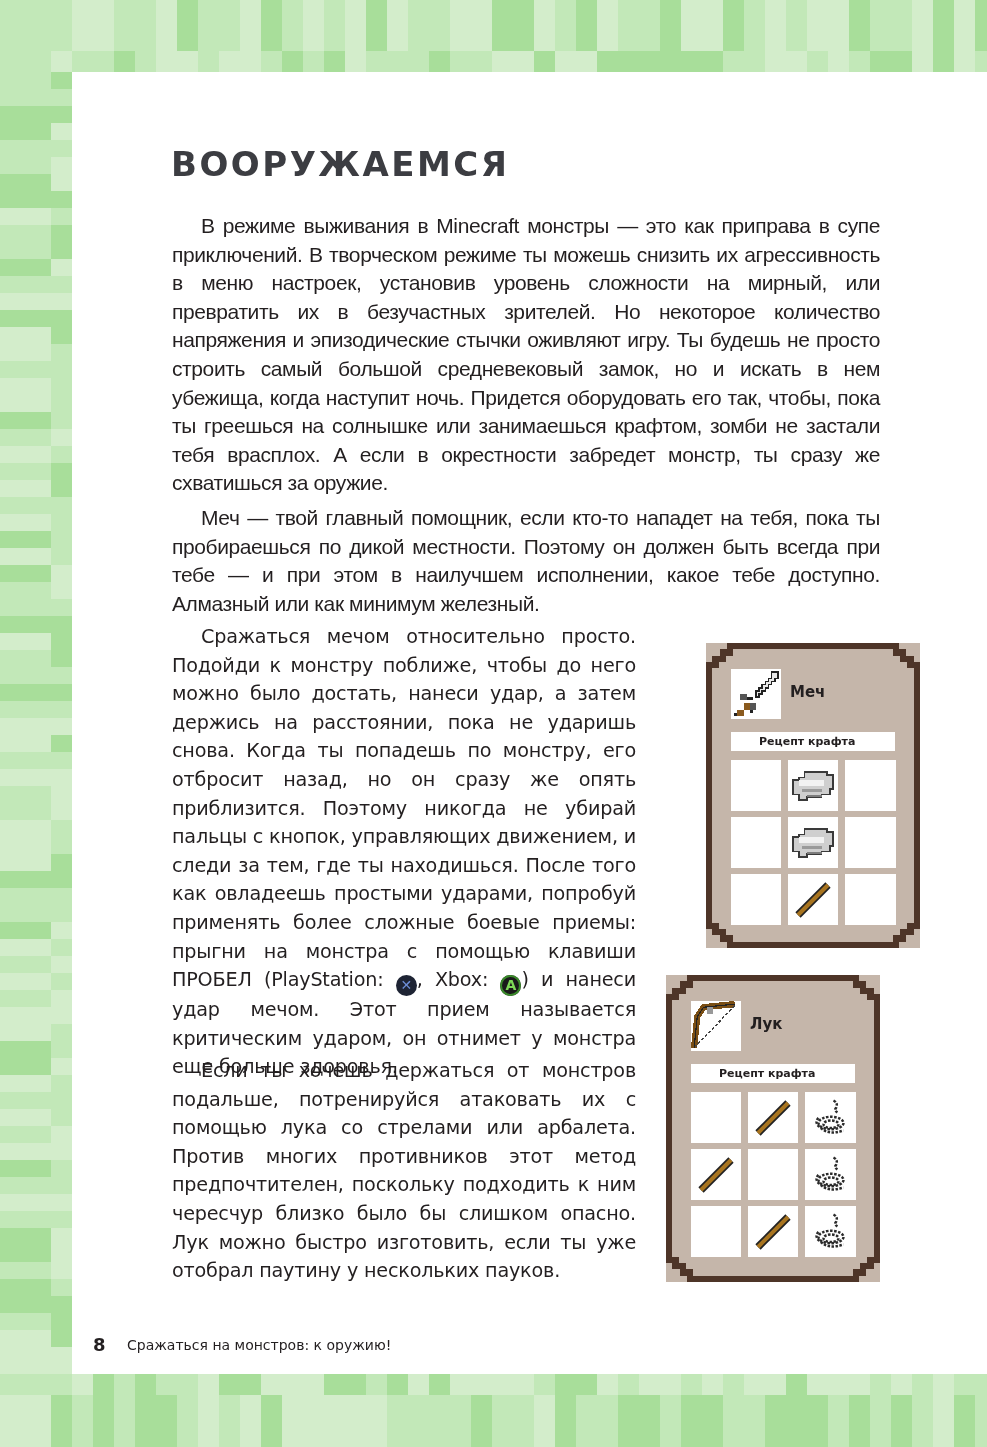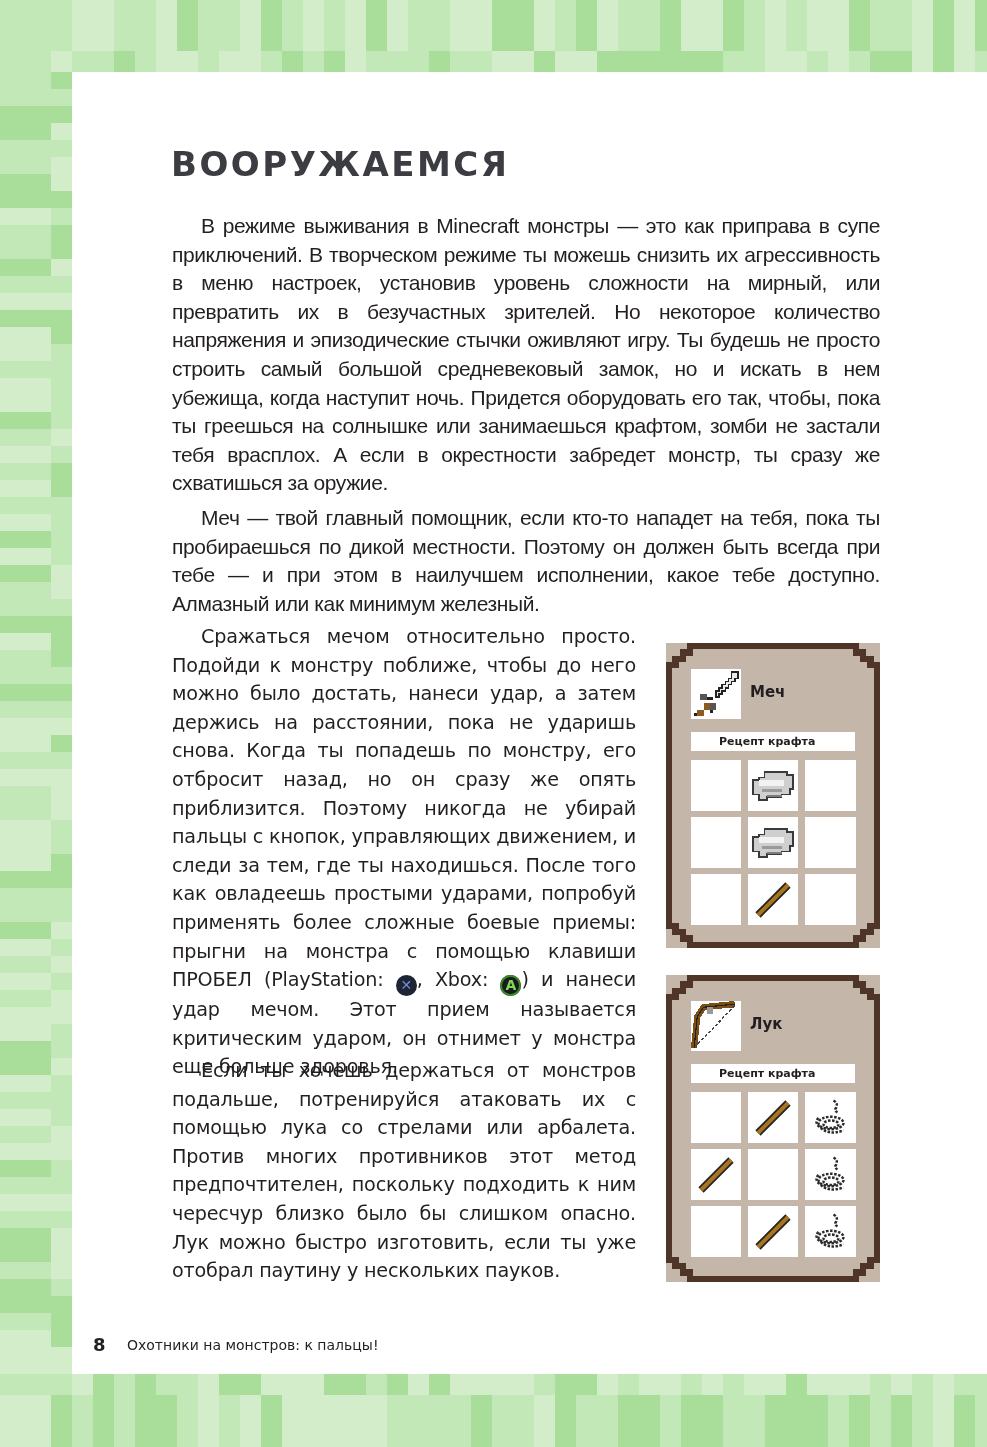--- a/index.html
+++ b/index.html
@@ -440,21 +440,21 @@
 
 <h1 class="title">ВООРУЖАЕМСЯ</h1>
 
 <p id="p1" class="para p-wide">В режиме выживания в Minecraft монстры — это как приправа в супе приключений. В творческом режиме ты можешь снизить их агрессивность в меню настроек, установив уровень сложности на мирный, или превратить их в безучастных зрителей. Но некоторое количество напряжения и эпизодические стычки оживляют игру. Ты будешь не просто строить самый большой средневековый замок, но и искать в нем убежища, когда наступит ночь. Придется оборудовать его так, чтобы, пока ты греешься на солнышке или занимаешься крафтом, зомби не застали тебя врасплох. А если в окрестности забредет монстр, ты сразу же схватишься за оружие.</p>
 <p id="p2" class="para p-wide">Меч — твой главный помощник, если кто-то нападет на тебя, пока ты пробираешься по дикой местности. Поэтому он должен быть всегда при тебе — и при этом в наилучшем исполнении, какое тебе доступно. Алмазный или как минимум железный.</p>
 
 <p id="p3" class="para p-narrow"><span>Сражаться мечом относительно просто. Подойди к монстру поближе, чтобы до него можно было достать, нанеси удар, а затем держись на расстоянии, пока не ударишь снова. Когда ты попадешь по монстру, его отбросит назад, но он сразу же опять приблизится. Поэтому никогда не убирай пальцы с кнопок, управляющих движением, и следи за тем, где ты находишься. После того как овладеешь простыми ударами, попробуй применять более сложные боевые приемы: прыгни на монстра с помощью клавиши ПРОБЕЛ (PlayStation: </span><span class="btn-glyph ps-x">✕</span><span>, Xbox: </span><span class="btn-glyph xb-a">A</span><span>) и нанеси удар мечом. Этот прием называется критическим ударом, он отнимет у монстра еще больше здоровья.</span></p>
 
 <p id="p4" class="para p-narrow">Если ты хочешь держаться от монстров подальше, потренируйся атаковать их с помощью лука со стрелами или арбалета. Против многих противников этот метод предпочтителен, поскольку подходить к ним чересчур близко было бы слишком опасно. Лук можно быстро изготовить, если ты уже отобрал паутину у нескольких пауков.</p>
 
-<div class="card" id="card-0" style="top:643px;height:305px;">
+<div class="card" id="card-0" style="top:643px;height:305px;margin-left:40px;">
   <svg class="card-border" width="214" height="305" viewBox="0 0 214 305">
     <path d="M21 0 H193 V6 H200 V13 H208 V19 H214 V286 H208 V292 H200 V299 H193 V305 H21 V299 H14 V292 H6 V286 H0 V19 H6 V13 H14 V6 H21 Z M27 6 H187 V13 H194 V19 H201 V25 H208 V280 H201 V286 H194 V292 H187 V299 H27 V292 H20 V286 H13 V280 H6 V25 H13 V19 H20 V13 H27 Z" fill="#4e3528" fill-rule="evenodd"></path>
   </svg>
   <div class="card-icon-box">
     <svg width="50" height="50" viewBox="0 0 16 16" shape-rendering="crispEdges">
       <path d="M13 1h2v2h-1v1h-1v1h-1v1h-1v1h-1v1h-1v1H8V7h1V6h1V5h1V4h1V3h1z" fill="#e8e8e8" stroke="#222" stroke-width="0.5"></path>
       <rect x="4" y="9" width="3" height="1" fill="#222"></rect>
       <rect x="6" y="11" width="1" height="3" fill="#222"></rect>
       <rect x="3" y="8" width="2" height="2" fill="#555"></rect>
       <rect x="6" y="11" width="2" height="2" fill="#555"></rect>
@@ -572,13 +572,13 @@
             <ellipse cx="8" cy="10" rx="5" ry="2.5"></ellipse>
             <ellipse cx="8" cy="10.5" rx="3" ry="1.5"></ellipse>
             <path d="M3 8 q-2 2 1 4 q3 3 9 1"></path>
           </svg>
         </span>
       </div>
     </div>
 </div>
 
 <div class="footer-num">8</div>
-<div class="footer-text">Охотники на монстров: к пальцы!</div>
+<div class="footer-text">Сражаться на монстров: к оружию!</div>
 
 </body></html>

